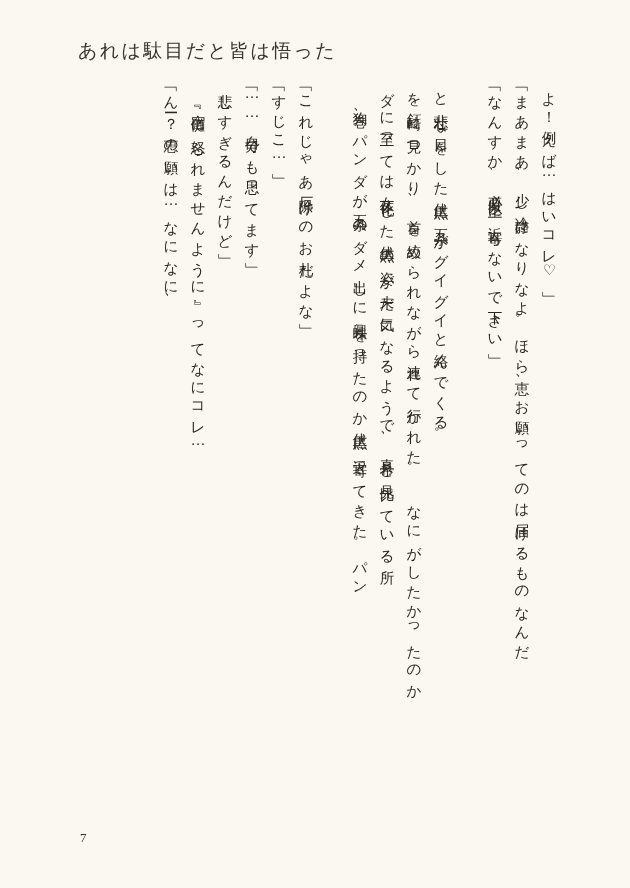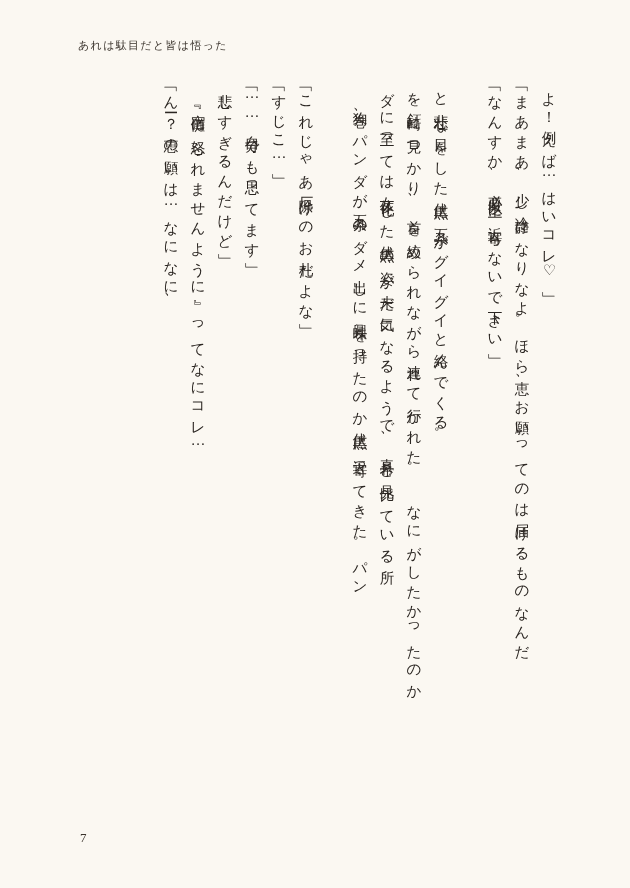--- a/index.html
+++ b/index.html
@@ -19,21 +19,21 @@
     position: absolute;
     inset: 0;
     width: 630px;
     height: 888px;
   }
   
   .running-header {
     position: absolute;
     top: 38px;
     left: 78px;
-    font-size: 11px;
+    font-size: 19px;
     letter-spacing: 0.12em;
     color: #3a332c;
     white-space: nowrap;
   }
   
   .page-number {
     position: absolute;
     bottom: 42px;
     left: 80px;
     font-size: 13px;

